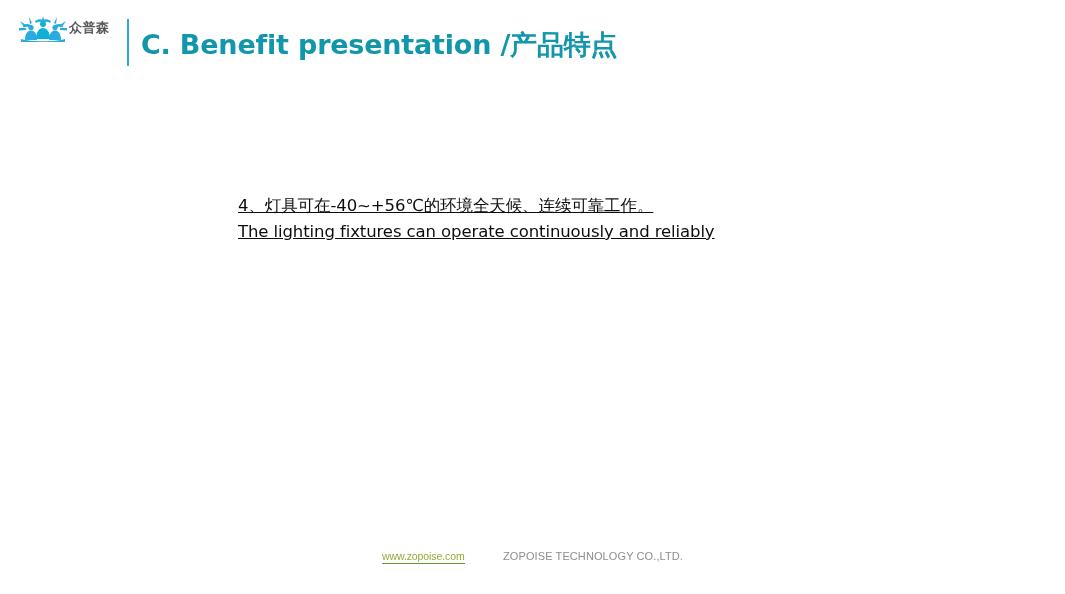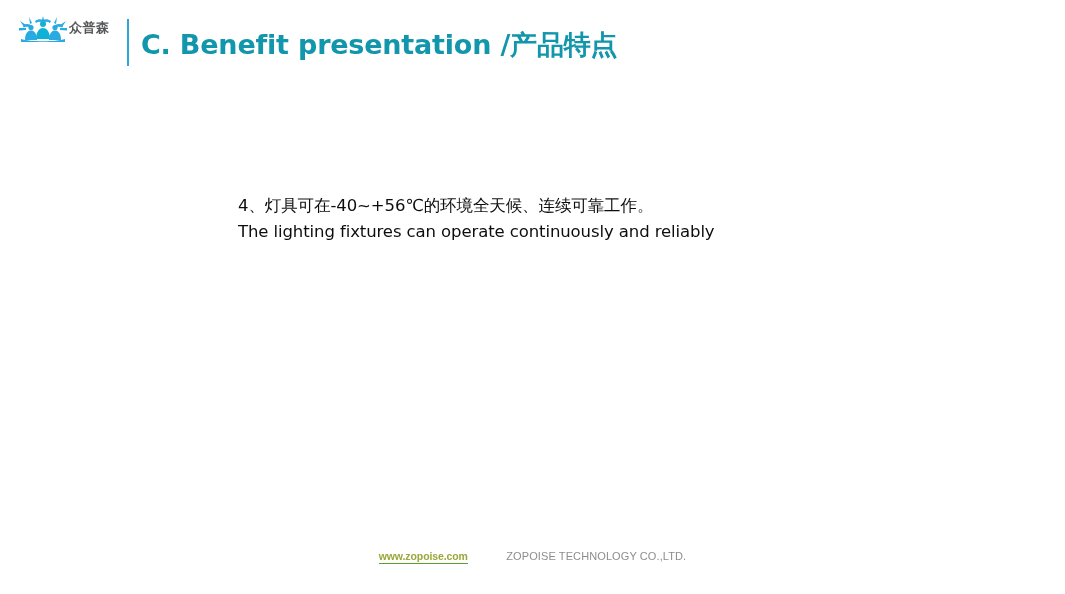--- a/index.html
+++ b/index.html
@@ -112,20 +112,21 @@
     width: 515px;
     font-family: "DejaVu Sans", "Liberation Sans", sans-serif;
     font-size: 16.5px;
     line-height: 26px;
     color: #0d0d0d;
     letter-spacing: -0.1px;
   }
 
   .body-text p {
     margin: 0;
+    text-decoration: underline;
   }
 
   
   .slide-footer {
     position: absolute;
     left: 0;
     bottom: 0;
     width: 1065px;
     height: 48px;
   }
@@ -140,21 +141,20 @@
   }
 
   .footer-link {
     font-family: "Liberation Sans", "DejaVu Sans", sans-serif;
     font-size: 10.5px;
     color: #9aa83a;
     text-decoration: none;
     border-bottom: 1.3px solid #5aa02c;
     padding-bottom: 1px;
     letter-spacing: -0.1px;
-    font-weight: bold;
   }
 
   .footer-company {
     font-family: "Liberation Sans", "DejaVu Sans", sans-serif;
     font-size: 11px;
     color: #8d8d8d;
     margin-left: 34px;
     letter-spacing: 0.1px;
   }
 </style>

